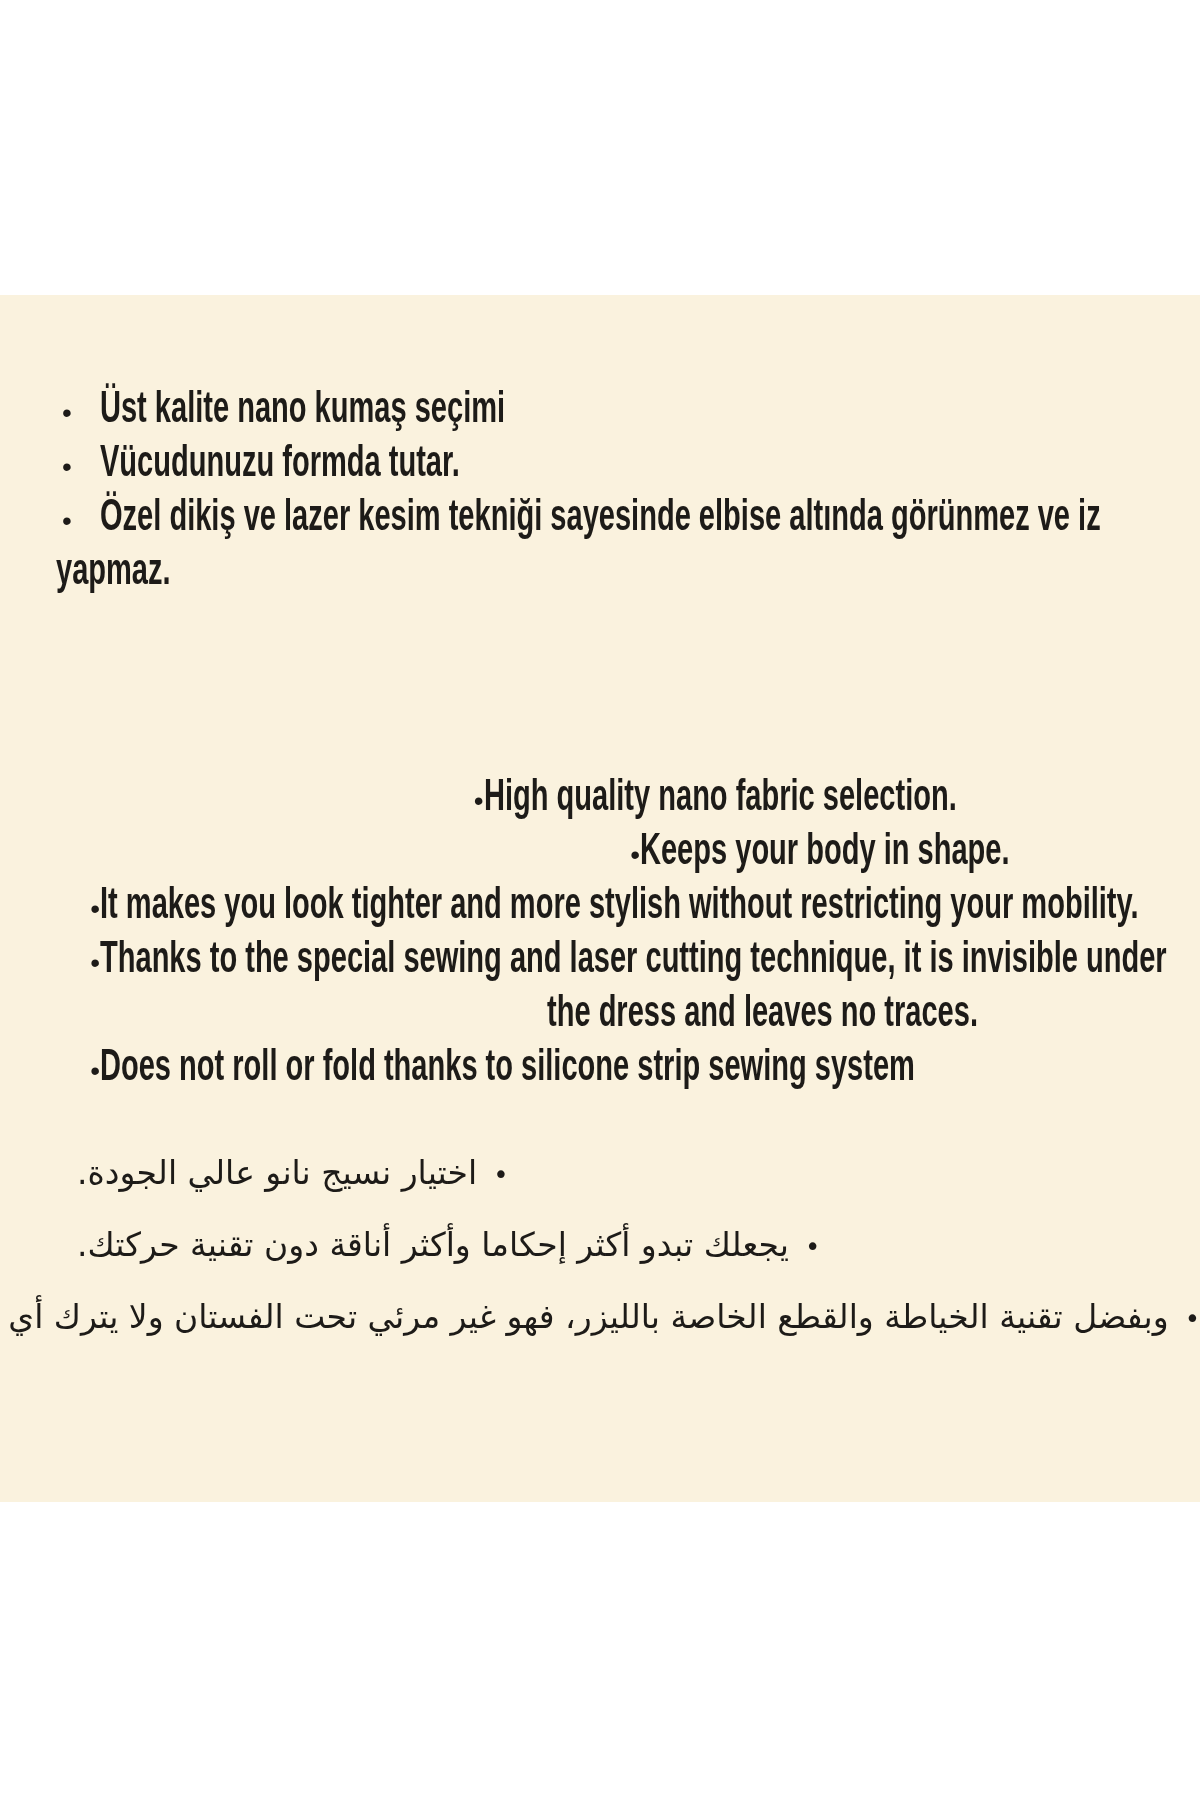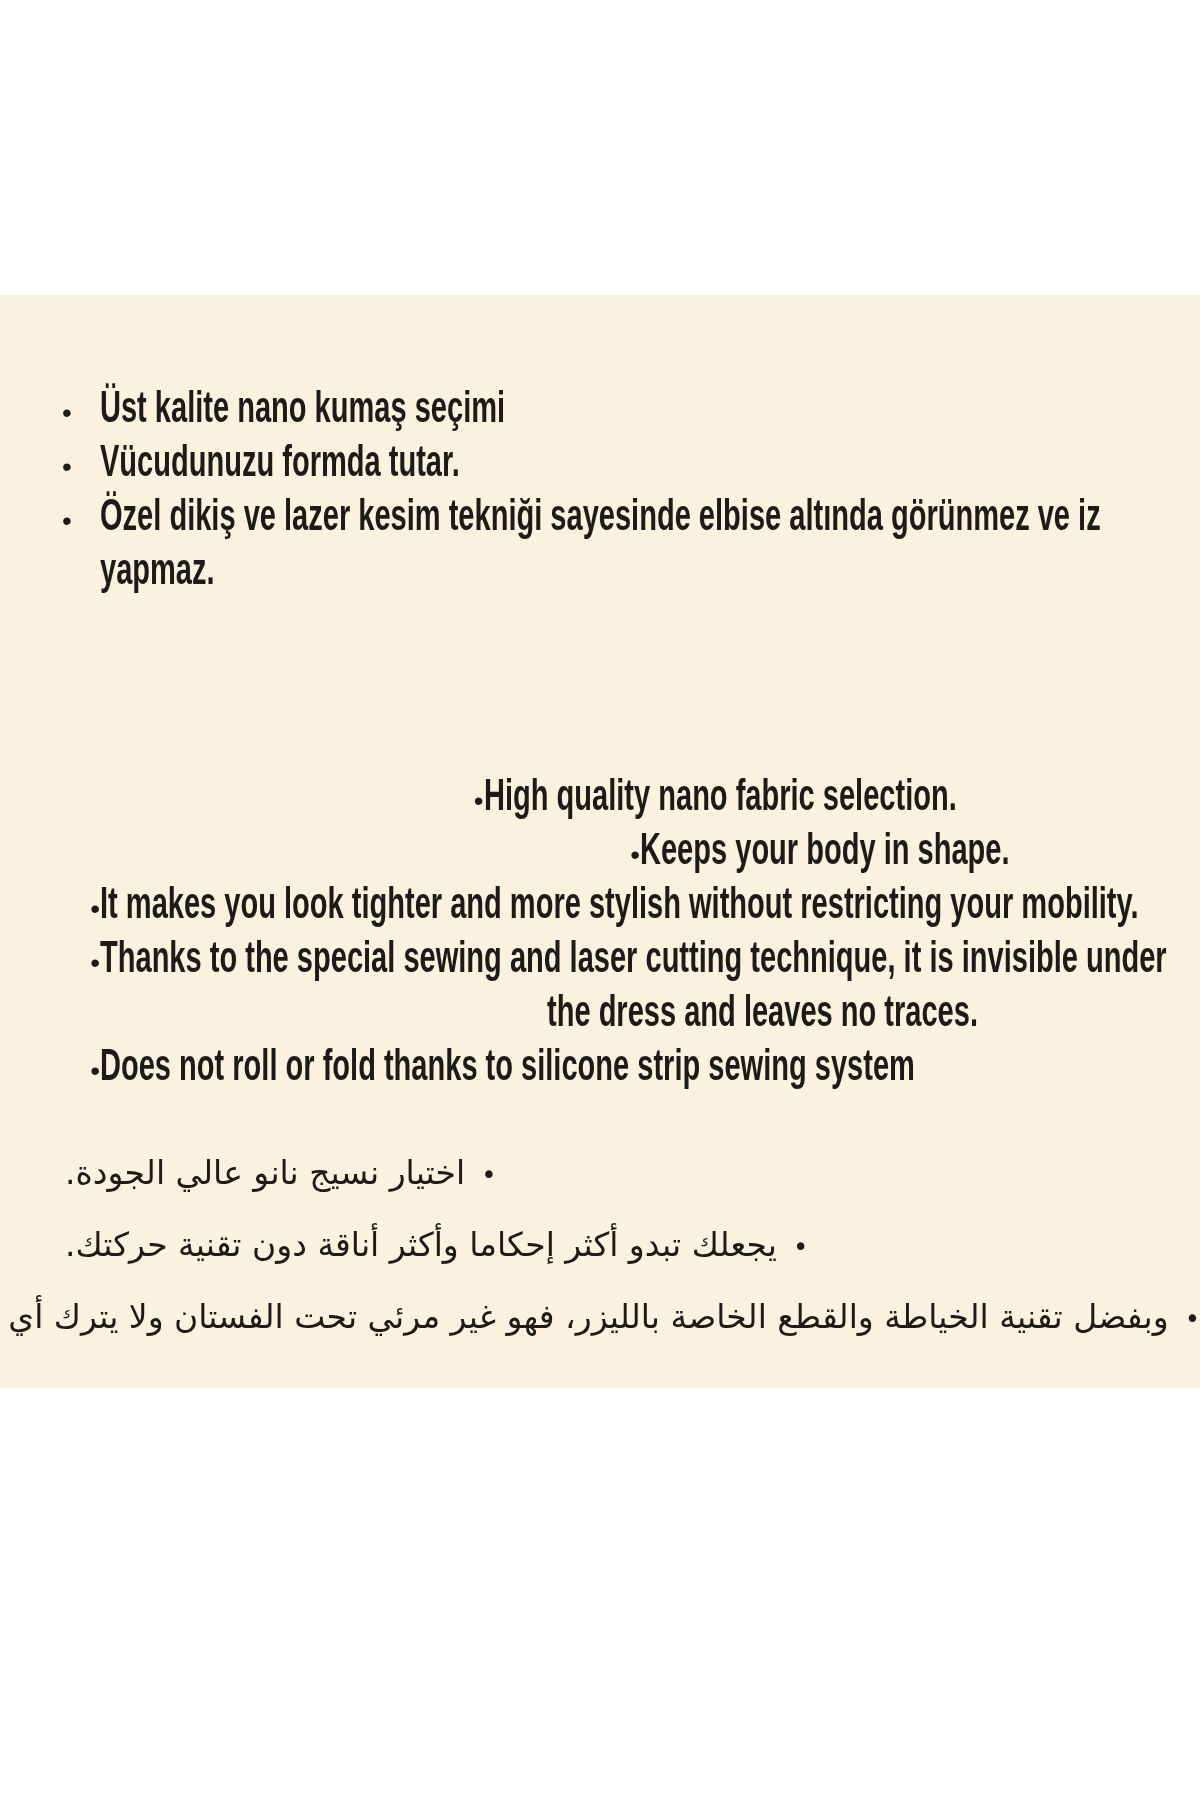--- a/index.html
+++ b/index.html
@@ -3,58 +3,58 @@
 <meta charset="utf-8">
 <style>
   html, body {
     margin: 0;
     padding: 0;
     background: #ffffff;
   }
   #page {
     position: relative;
     width: 1200px;
-    height: 1388px;
+    height: 1800px;
     background: #ffffff;
     overflow: hidden;
     font-family: "Liberation Sans", sans-serif;
   }
   #panel {
     position: absolute;
     left: 0;
     top: 295px;
     width: 1200px;
     height: 1207px;
     background: #faf2de;
   }
   .sec {
     position: absolute;
     left: 0;
     right: 0;
   }
   .sec-tr { top: 85px; }
   .sec-en { top: 473px; text-align: right; }
-  .sec-ar { top: 842px; }
+  .sec-ar { top: 842px; margin-left: 12px; }
 
   
   .line {
     position: relative;
     padding-left: 62px;
     line-height: 54px;
     height: 54px;
     white-space: nowrap;
     color: #1d1b18;
   }
   .line .bullet {
     display: inline-block;
     width: 38px;
     font-size: 28px;
     color: #1d1b18;
   }
-  .line.cont { padding-left: 100px; }
+  .line.cont { padding-left: 56px; }
   .line .txt {
     display: inline-block;
     font-size: 44px;
     font-weight: 700;
     letter-spacing: 0px;
     transform: scaleX(0.66);
     transform-origin: 0 50%;
     white-space: nowrap;
   }
 

